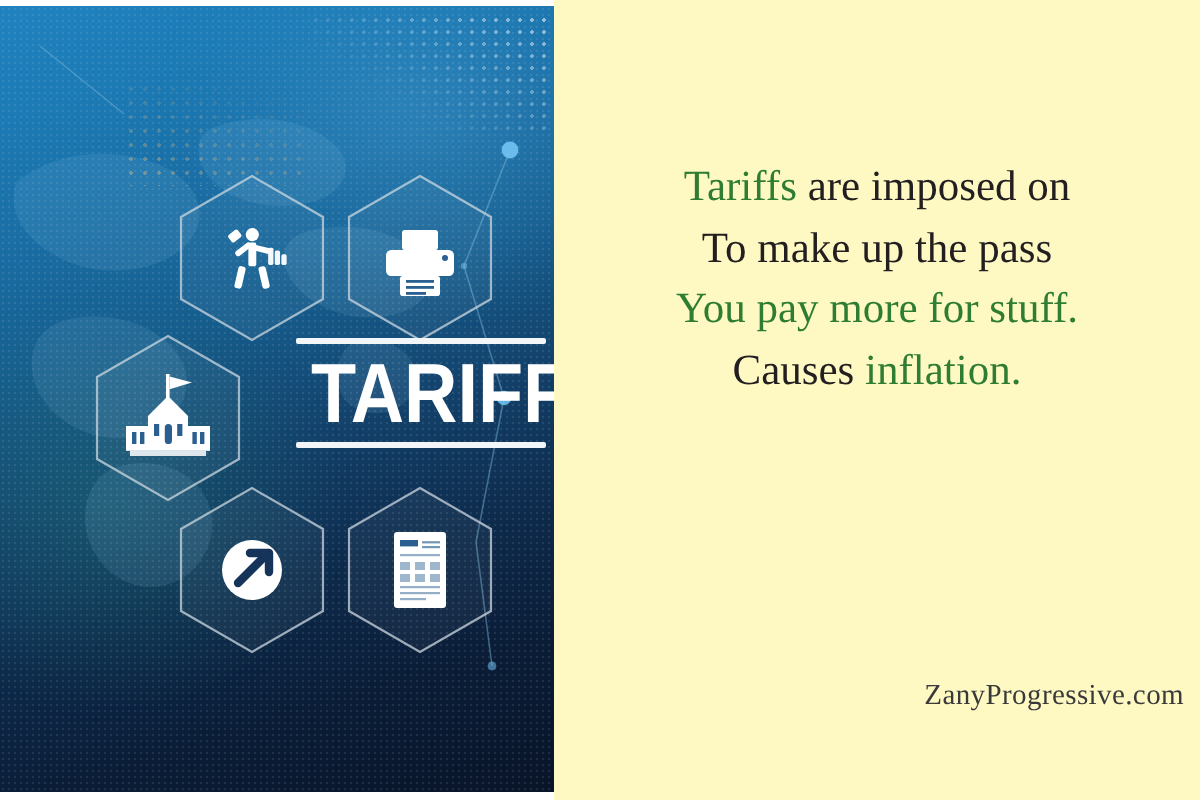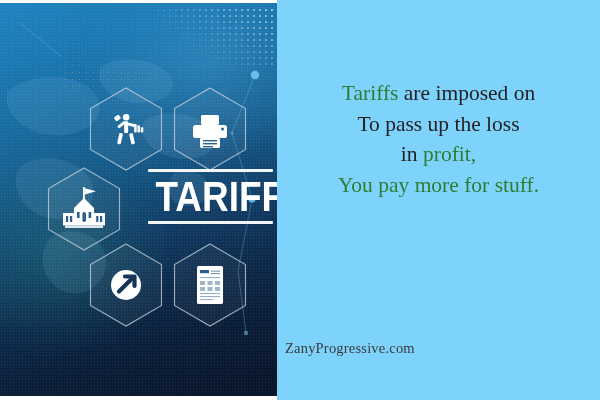--- a/index.html
+++ b/index.html
@@ -150,42 +150,42 @@
     white-space: nowrap;
   }
 
   
   .right-area {
     position: absolute;
     left: 277px;
     top: 0;
     width: 323px;
     height: 400px;
-    background: #7dd3fc;
+    background: #fef9c3;
   }
   .message {
     position: absolute;
     left: 8px;
     top: 78px;
     width: 307px;
     text-align: center;
     font-family: "Liberation Serif", "DejaVu Serif", serif;
     font-size: 21.5px;
     line-height: 30.5px;
     color: #231f20;
   }
   .message .line { white-space: nowrap; }
   .hl { color: #2e7d32; }
 
   .attribution {
     position: absolute;
     left: 8px;
     top: 340px;
     width: 307px;
-    text-align: left;
+    text-align: right;
     font-family: "Liberation Serif", "DejaVu Serif", serif;
     font-size: 14.5px;
     color: #3a3a3a;
     letter-spacing: 0.2px;
   }
 </style>
 </head>
 <body>
 
 <div id="graphic">
@@ -329,20 +329,20 @@
     <div class="wordmark">
       <div class="rule top"></div>
       <div class="word">TARIFF</div>
       <div class="rule bottom"></div>
     </div>
   </div>
 
   <div class="right-area">
     <div class="message">
         <div class="line"><span class="hl">Tariffs</span><span> are imposed on</span></div>
-        <div class="line"><span>To pass up the loss</span></div>
-        <div class="line"><span>in </span><span class="hl">profit,</span></div>
+        <div class="line"><span>To make up the pass</span></div>
         <div class="line"><span class="hl">You pay more for stuff.</span></div>
+        <div class="line"><span>Causes </span><span class="hl">inflation.</span></div>
       </div>
     <div class="attribution">ZanyProgressive.com</div>
   </div>
 
 </div>
 
 </body></html>

